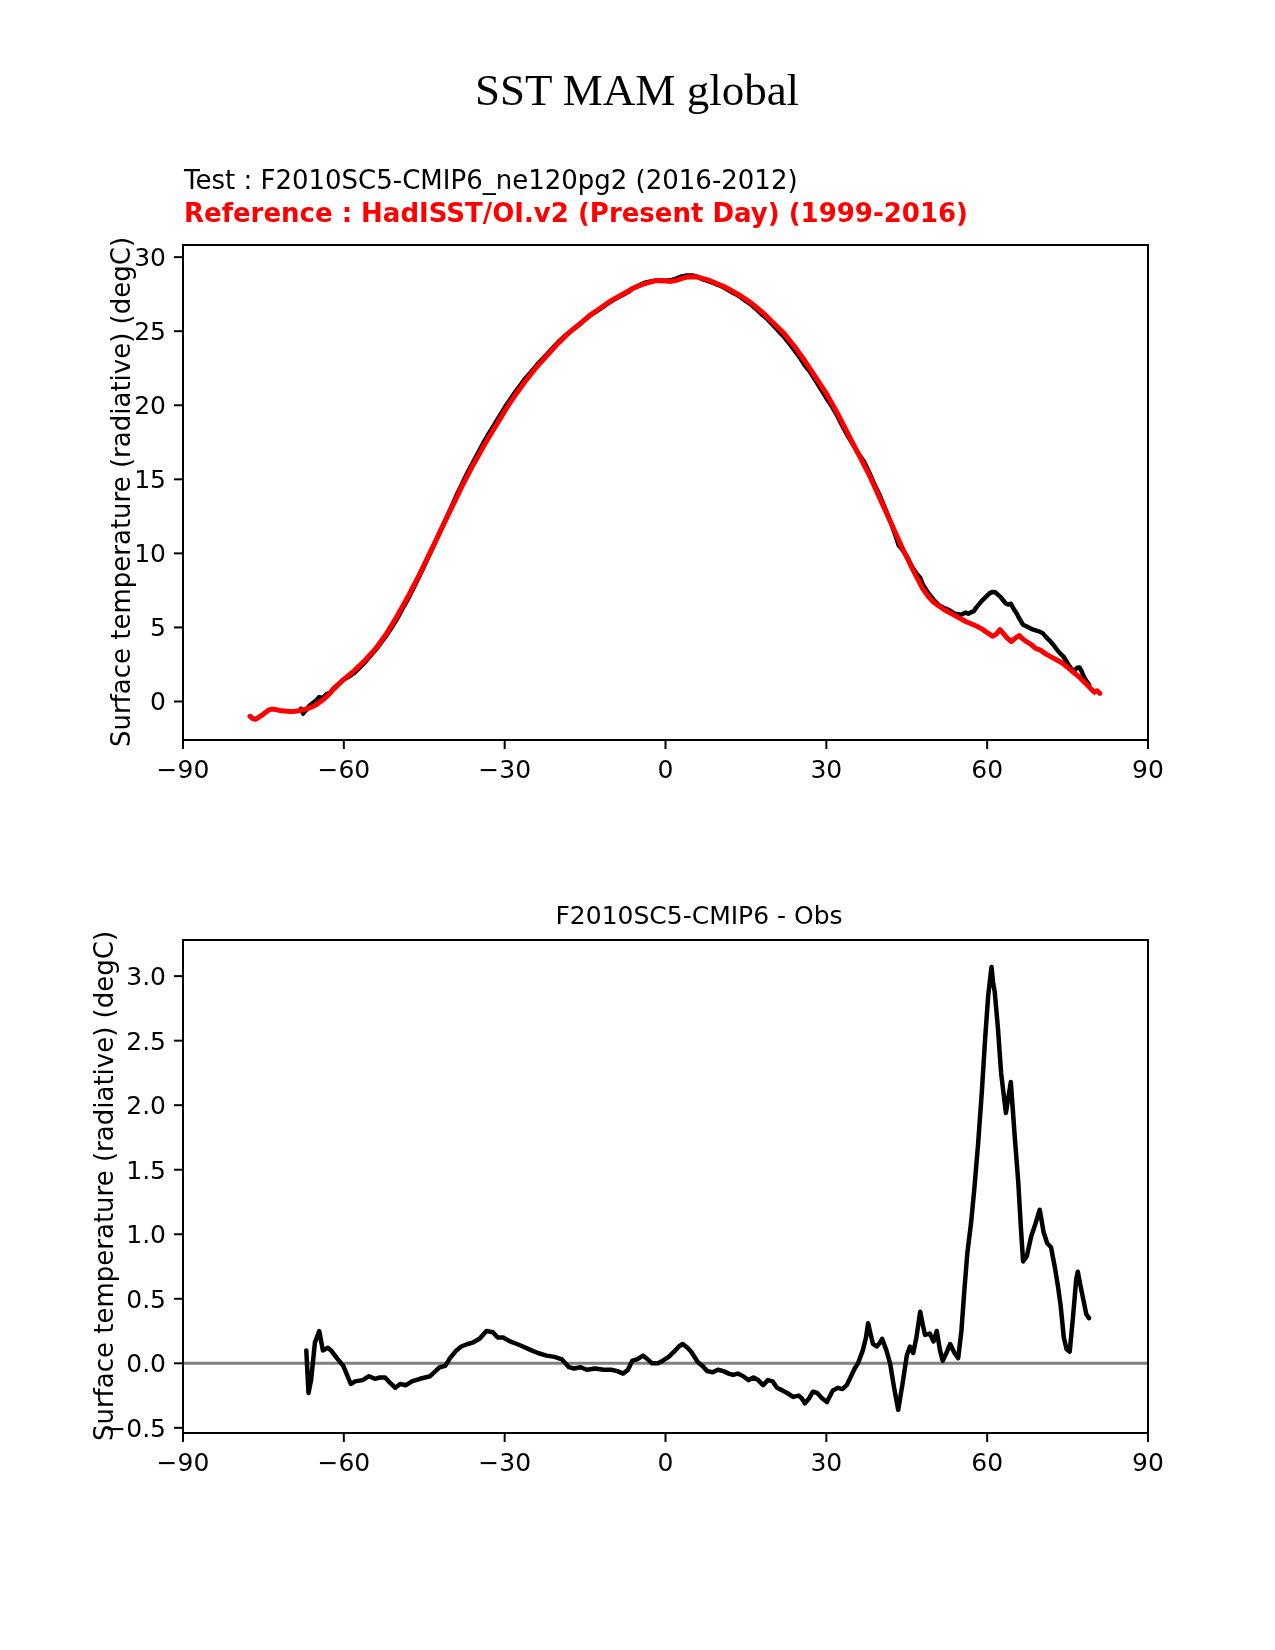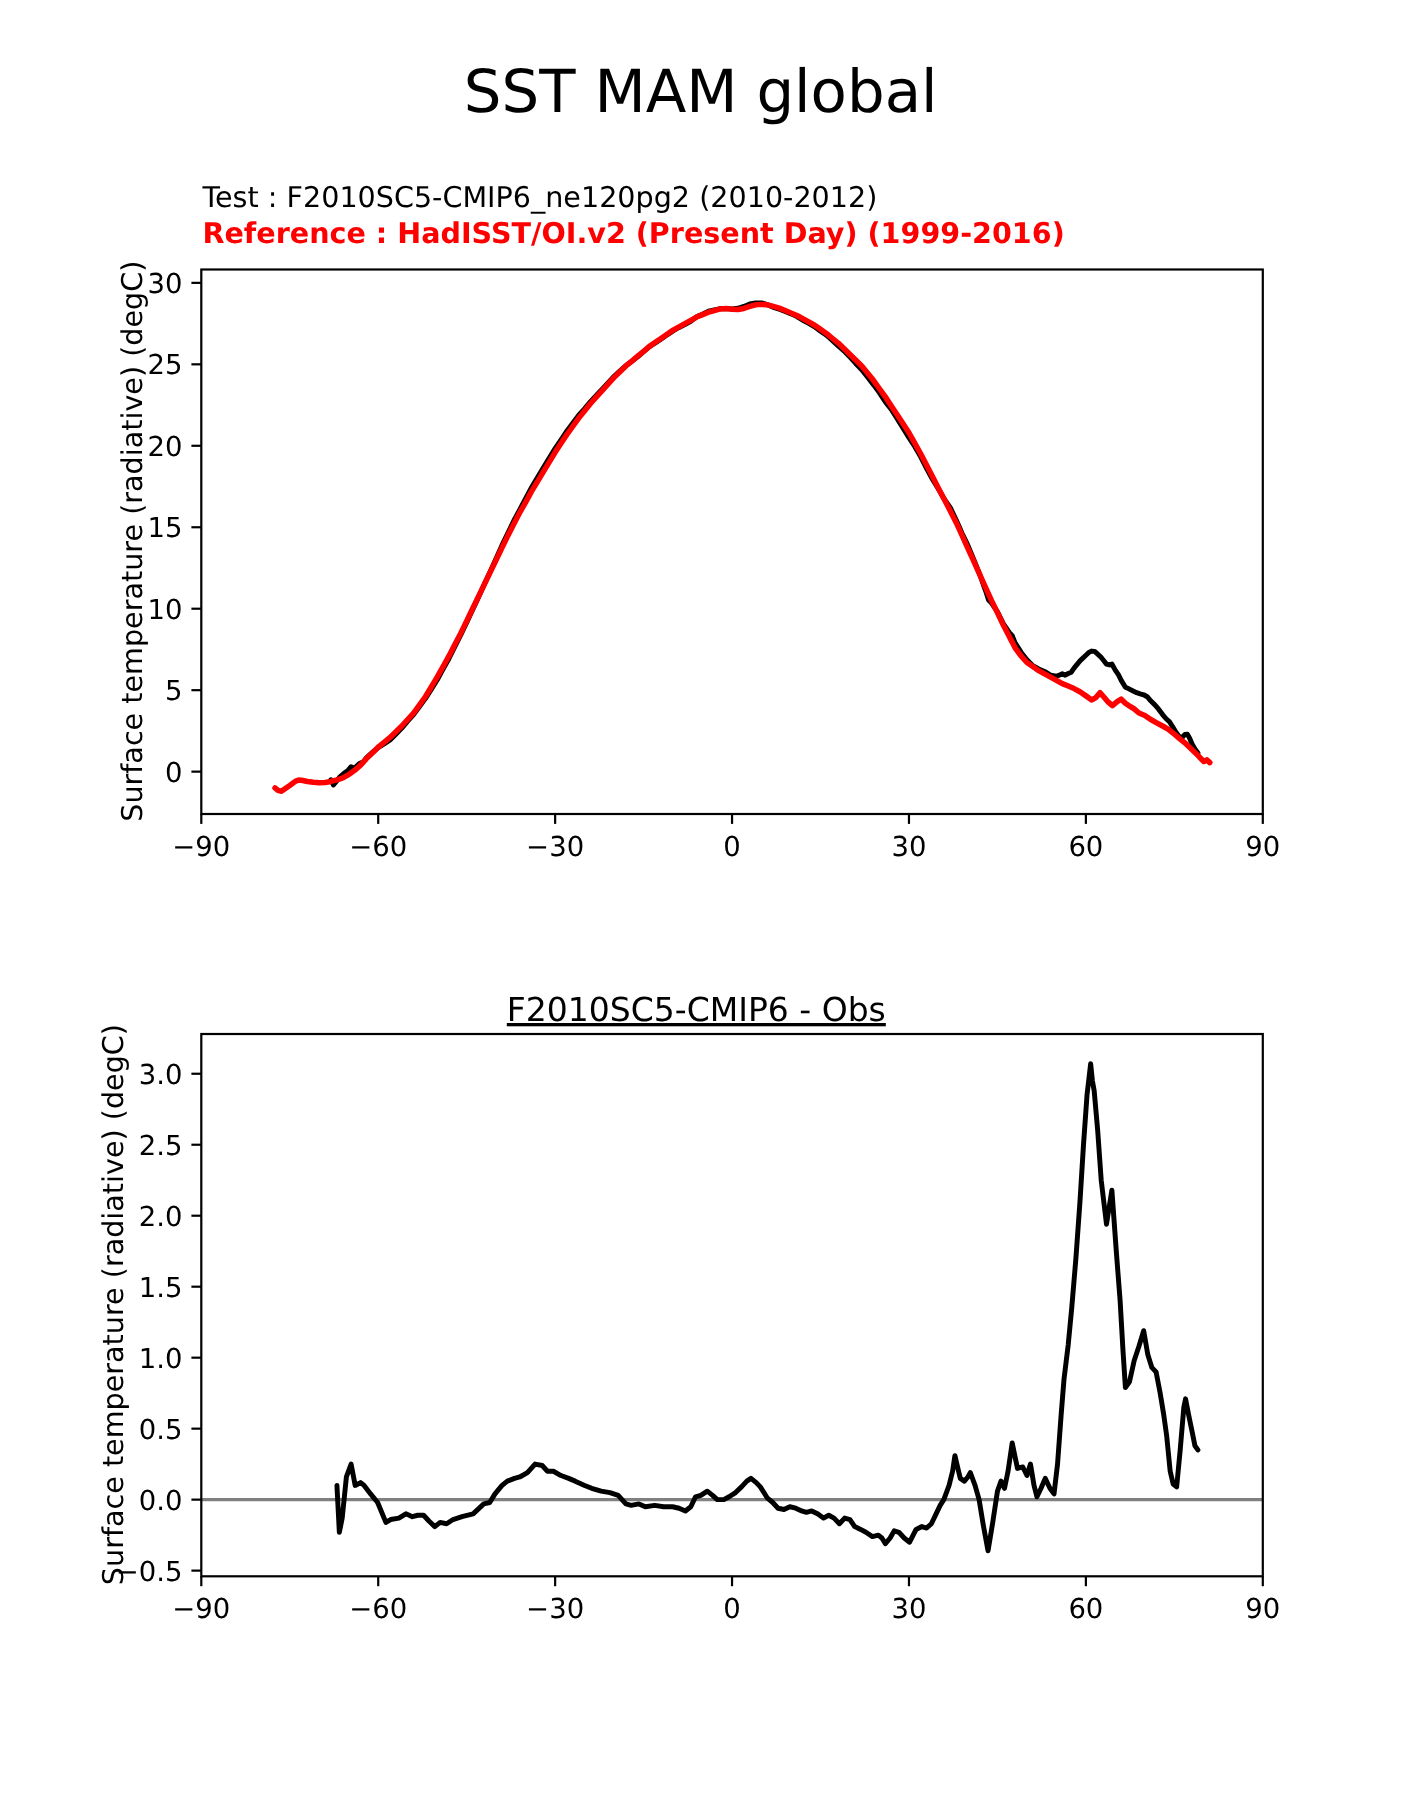--- a/index.html
+++ b/index.html
@@ -1,37 +1,37 @@
 <!DOCTYPE html>
 <html><head>
 <meta charset="utf-8">
 <style>
   html,body{margin:0;padding:0;background:#ffffff;}
   .page{position:relative;width:1275px;height:1650px;background:#ffffff;
         font-family:"DejaVu Sans",sans-serif;color:#000;overflow:hidden;}
-  .fig-title{position:absolute;top:52px;left:637px;transform:translateX(-50%);
-             font-size:54px;white-space:nowrap;}
+  .fig-title{position:absolute;top:64px;left:637px;transform:translateX(-50%);
+             font-size:45px;white-space:nowrap;font-family:Liberation Serif, serif;}
   .legend{position:absolute;left:184px;top:164px;font-size:26px;line-height:33px;}
   .legend div{white-space:nowrap;}
-  .ax-title{position:absolute;left:633px;top:901px;transform:translateX(-50%);
-            font-size:30px;white-space:nowrap;text-decoration:underline;}
+  .ax-title{position:absolute;left:699px;top:901px;transform:translateX(-50%);
+            font-size:25px;white-space:nowrap;}
   .ylabel{position:absolute;transform:translate(-50%,-50%) rotate(-90deg);
           white-space:nowrap;font-size:26px;}
   #ylabel-top{left:121px;top:492px;}
   #ylabel-bottom{left:104px;top:1186px;}
   svg.chart{position:absolute;left:0;top:0;width:1275px;height:1650px;}
 </style>
 </head>
 <body>
 
 <div class="page">
   <div class="fig-title">SST MAM global</div>
 
   <div class="legend">
-    <div id="legend-test" style="color: rgb(0, 0, 0);">Test : F2010SC5-CMIP6_ne120pg2 (2010-2012)</div>
+    <div id="legend-test" style="color: rgb(0, 0, 0);">Test : F2010SC5-CMIP6_ne120pg2 (2016-2012)</div>
     <div id="legend-ref" style="color: rgb(255, 0, 0); font-weight: bold;">Reference : HadISST/OI.v2 (Present Day) (1999-2016)</div>
   </div>
 
   <div class="ylabel" id="ylabel-top">Surface temperature (radiative) (degC)</div>
   <div class="ylabel" id="ylabel-bottom">Surface temperature (radiative) (degC)</div>
 
   <div class="ax-title">F2010SC5-CMIP6 - Obs</div>
 
   <svg class="chart" id="chart-0">
       <polyline points="300.9,708.9 303.1,713.6 305.2,711.1 309.0,706.2 312.7,703.0 316.0,700.7 319.2,697.0 322.4,698.2 326.7,694.1 330.4,692.6 333.1,688.9 338.5,684.0 343.8,679.6 349.2,676.3 354.6,672.6 359.9,667.4 365.3,661.9 370.6,655.6 376.0,649.6 381.4,642.2 386.7,635.1 392.1,626.7 397.4,618.2 402.8,608.2 408.2,598.6 413.5,587.9 418.9,577.1 424.3,565.8 429.6,554.4 435.0,542.9 440.3,531.2 445.7,519.5 451.1,507.6 456.4,495.6 461.8,484.4 467.1,473.4 472.5,463.3 477.9,453.0 483.2,443.2 488.6,434.0 493.9,425.3 499.3,416.4 504.7,407.6 510.0,399.8 515.4,391.8 520.8,384.5 526.1,377.4 531.5,371.5 536.8,365.1 542.2,359.3 547.6,353.6 552.9,347.8 558.3,342.0 563.6,337.1 569.0,332.5 574.4,328.5 579.7,324.4 585.1,319.6 590.4,315.2 595.8,311.8 601.2,308.2 606.5,304.4 611.9,300.8 617.3,297.7 622.6,295.1 628.0,292.1 633.3,288.0 638.7,285.6 644.1,282.9 649.4,281.7 654.8,280.7 660.1,280.5 665.5,280.8 670.9,280.3 676.2,278.6 681.6,276.4 686.9,275.4 692.3,275.4 697.7,277.0 703.0,279.4 708.4,281.1 713.8,283.2 719.1,285.3 724.5,287.8 729.8,291.1 735.2,293.9 740.6,297.1 745.9,301.1 751.3,304.7 756.6,309.4 762.0,314.5 767.4,319.1 772.7,324.7 778.1,330.6 783.4,336.1 788.8,342.9 794.2,349.9 799.5,357.1 804.9,365.4 810.3,372.2 815.6,380.5 821.0,389.3 826.3,397.9 831.7,406.1 837.1,415.5 842.4,426.0 847.8,435.9 853.1,444.5 858.5,453.8 863.9,461.5 869.2,472.5 874.6,484.8 879.9,495.8 885.3,508.9 890.7,522.3 896.0,537.1 898.7,545.4 901.4,548.3 906.8,556.2 912.1,567.0 917.5,574.9 920.2,577.8 922.8,584.5 928.2,592.9 933.6,599.7 938.9,605.2 944.3,608.2 949.6,610.4 955.0,613.8 960.4,614.8 963.0,613.8 965.7,612.6 968.4,613.8 971.1,612.3 973.8,611.1 976.4,607.4 981.8,600.8 987.2,595.6 989.8,593.1 992.5,591.9 995.2,592.2 997.9,594.6 1000.6,597.1 1003.3,600.5 1005.9,603.7 1008.6,604.5 1010.8,603.7 1014.0,609.4 1016.7,613.4 1019.3,618.5 1023.1,624.8 1026.3,626.2 1030.1,628.2 1033.3,629.7 1036.5,630.7 1039.7,631.6 1042.9,633.4 1046.1,637.1 1049.9,640.8 1053.1,644.5 1056.9,649.6 1060.1,653.4 1063.3,656.3 1066.5,661.5 1069.2,665.9 1071.9,669.6 1074.6,670.4 1077.2,667.7 1079.4,667.4 1081.5,671.1 1083.7,676.3 1086.3,680.8 1089.0,684.5" fill="none" stroke="#000000" stroke-width="4.5" stroke-linejoin="round" stroke-linecap="round"></polyline>

